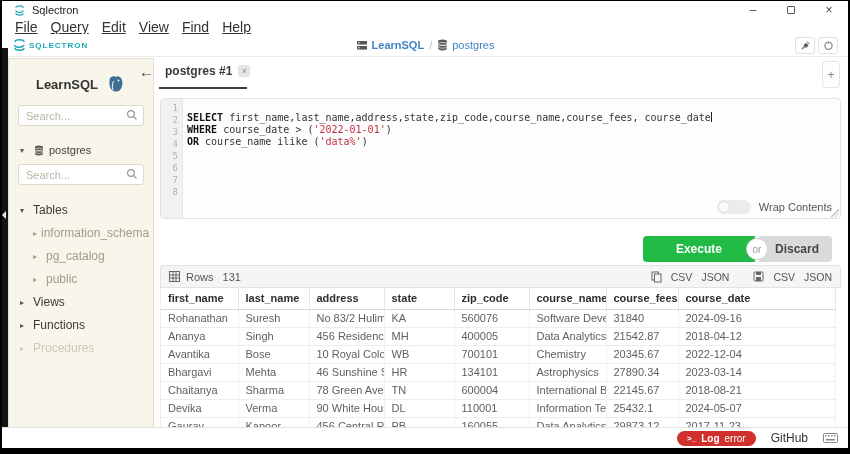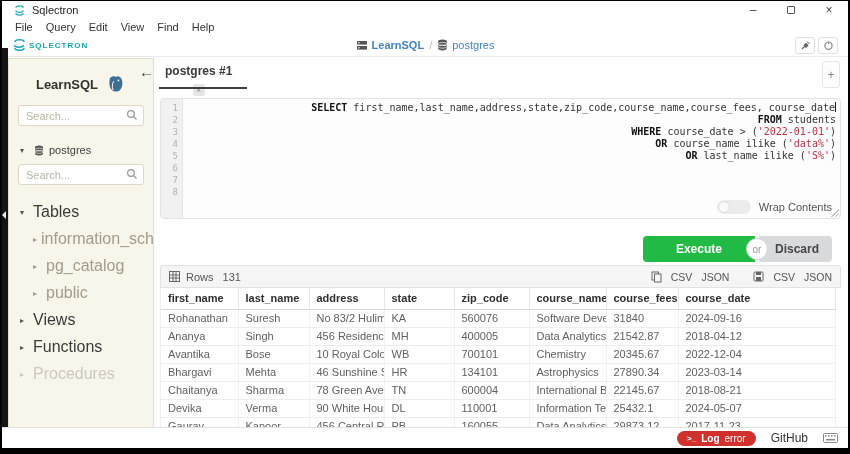--- a/index.html
+++ b/index.html
@@ -10,21 +10,21 @@
   
   .titlebar { position:absolute; top:0; left:0; right:0; height:18px; display:flex; align-items:center; background:#fff; }
   .app-icon { margin-left:12px; width:11px; height:11px; }
   .title-text { margin-left:7px; font-size:11px; color:#222; }
   .win-controls { margin-left:auto; display:flex; align-items:center; gap:0; }
   .wc { width:38px; height:18px; display:flex; align-items:center; justify-content:center; color:#444; font-size:12px; }
   .maxbox { width:8px; height:8px; border:1px solid #555; border-radius:1px; }
 
   
   .menubar { position:absolute; top:18px; left:0; right:0; height:15px; display:flex; align-items:center; gap:13px; padding-left:13px; background:#fff; }
-  .menu-item { font-size:11px; color:#333; }
+  .menu-item { font-size:14px; color:#333;text-decoration:underline; }
 
   
   .appheader { position:absolute; top:33px; left:0; right:0; height:23px; background:#fff; border-bottom:1px solid #ebebeb; display:flex; align-items:center; }
   .logo { display:flex; align-items:center; gap:3px; margin-left:10px; }
   .logo-text { font-size:8px; letter-spacing:1px; color:#18a8b5; font-weight:bold; }
   .crumbs { position:absolute; left:0; right:0; display:flex; justify-content:center; align-items:center; gap:5px; pointer-events:none; }
   .crumb { display:flex; align-items:center; gap:4px; font-size:11px; color:#4183c4; font-weight:bold; pointer-events:auto; }
   .crumb.db { font-weight:normal; }
   .crumb-sep { color:#bbb; font-size:11px; }
   .hdr-btns { margin-left:auto; margin-right:10px; display:flex; gap:3px; }
@@ -39,39 +39,39 @@
   .sb-header { display:flex; align-items:center; justify-content:center; gap:8px; height:30px; margin-bottom:6px; }
   .sb-title { font-size:13px; font-weight:bold; color:#333; }
   .sb-search { position:relative; margin-bottom:18px; }
   .sb-search input { width:100%; height:21px; border:1px solid #ddd8c8; border-radius:3px; background:#fff; font-size:11px; color:#555; padding:0 20px 0 7px; font-family:"Liberation Sans", sans-serif; outline:none; }
   .sb-search input::placeholder { color:#b9b4a5; }
   .sb-search .mag { position:absolute; right:6px; top:4px; }
   .db-row { display:flex; align-items:center; gap:5px; margin:2px 0 8px 2px; }
   .db-row .lbl { font-size:11px; color:#3f3f3f; }
   .caret { font-size:8px; color:#555; width:9px; display:inline-block; }
   .tree-item { display:flex; align-items:center; gap:4px; margin:0 0 9px 2px; }
-  .tree-item .lbl { font-size:16px; color:#3a3a3a; }
+  .tree-item .lbl { font-size:12px; color:#3a3a3a; }
   .tree-item.indent { margin-left:15px; }
   .tree-item.muted .lbl, .tree-item.muted .caret { color:#a29c8a; }
   .tree-item.disabled .lbl, .tree-item.disabled .caret { color:#ccc8bb; }
 
   .collapse-arrow { position:absolute; left:137px; top:62px; font-size:15px; color:#3f3f3f; background:transparent; z-index:5; }
 
   
-  .tab { position:absolute; left:163px; top:63px; display:flex; align-items:center; gap:6px;flex-direction:column; }
+  .tab { position:absolute; left:163px; top:63px; display:flex; align-items:center; gap:6px; }
   .tab-label { font-size:12px; font-weight:bold; color:#3a3a3a; }
   .tab-close { width:12px; height:12px; background:#e6e6e6; border-radius:2px; font-size:9px; color:#8a8a8a; display:flex; align-items:center; justify-content:center; }
   .tab-underline { position:absolute; left:157px; top:86px; width:88px; height:2px; background:#3f3f3f; }
   .add-tab { position:absolute; left:820px; top:60px; width:18px; height:27px; background:#fdfdfd; border:1px solid #e6e6e6; border-radius:3px; color:#888; font-size:12px; display:flex; align-items:center; justify-content:center; }
 
   
   .editor { position:absolute; left:158px; top:97px; width:681px; height:121px; border:1px solid #e2e2e2; border-radius:4px; background:#fdfdfd; overflow:hidden; }
   .gutter { position:absolute; left:0; top:0; bottom:0; width:22px; background:#f1f1f1; border-right:1px solid #e6e6e6; padding-top:3px; }
   .gut-num { font-family:"DejaVu Sans Mono", monospace; font-size:9px; color:#b2b2b2; text-align:right; padding-right:4px; height:12px; line-height:12px; }
-  .codecol { position:absolute; left:26px; top:3px; right:4px;text-align:right; }
+  .codecol { position:absolute; left:26px; top:13px; right:4px; }
   .ed-line { font-family:"DejaVu Sans Mono", monospace; font-size:10px; height:12px; line-height:12px; color:#333; white-space:pre; }
   .ed-line .kw { font-weight:bold; color:#111; }
   .ed-line .str { color:#c22f3f; }
   .cursor { display:inline-block; width:1px; height:10px; background:#222; vertical-align:-1px; }
   .wrap-row { position:absolute; right:8px; bottom:4px; display:flex; align-items:center; gap:8px; }
   .toggle { width:34px; height:14px; background:#ececec; border-radius:7px; position:relative; }
   .knob { position:absolute; left:1px; top:1px; width:12px; height:12px; border-radius:50%; background:#fafafa; border:1px solid #ddd; }
   .wrap-label { font-size:11px; color:#555; }
   .resize-handle { position:absolute; right:1px; bottom:1px; width:9px; height:9px; background:
      linear-gradient(135deg, transparent 55%, #c4c4c4 55%, #c4c4c4 62%, transparent 62%, transparent 75%, #c4c4c4 75%, #c4c4c4 82%, transparent 82%); }
@@ -269,24 +269,22 @@
           <div class="gut-num">2</div>
           <div class="gut-num">3</div>
           <div class="gut-num">4</div>
           <div class="gut-num">5</div>
           <div class="gut-num">6</div>
           <div class="gut-num">7</div>
           <div class="gut-num">8</div>
         </div>
       <div class="codecol">
           <div class="ed-line"><span class="kw">SELECT</span><span> first_name,last_name,address,state,zip_code,course_name,course_fees, course_date</span><span class="cursor"></span></div>
-          <div class="ed-line"><span class="kw">FROM</span><span> students</span></div>
           <div class="ed-line"><span class="kw">WHERE</span><span> course_date &gt; (</span><span class="str">'2022-01-01'</span><span>)</span></div>
           <div class="ed-line"><span class="kw">OR</span><span> course_name ilike (</span><span class="str">'data%'</span><span>)</span></div>
-          <div class="ed-line"><span class="kw">OR</span><span> last_name ilike (</span><span class="str">'S%'</span><span>)</span></div>
           <div class="ed-line"></div>
           <div class="ed-line"></div>
           <div class="ed-line"></div>
         </div>
       <div class="wrap-row">
         <span class="toggle">
             <span class="knob"></span>
           </span>
         <span class="wrap-label">Wrap Contents</span>
       </div>

